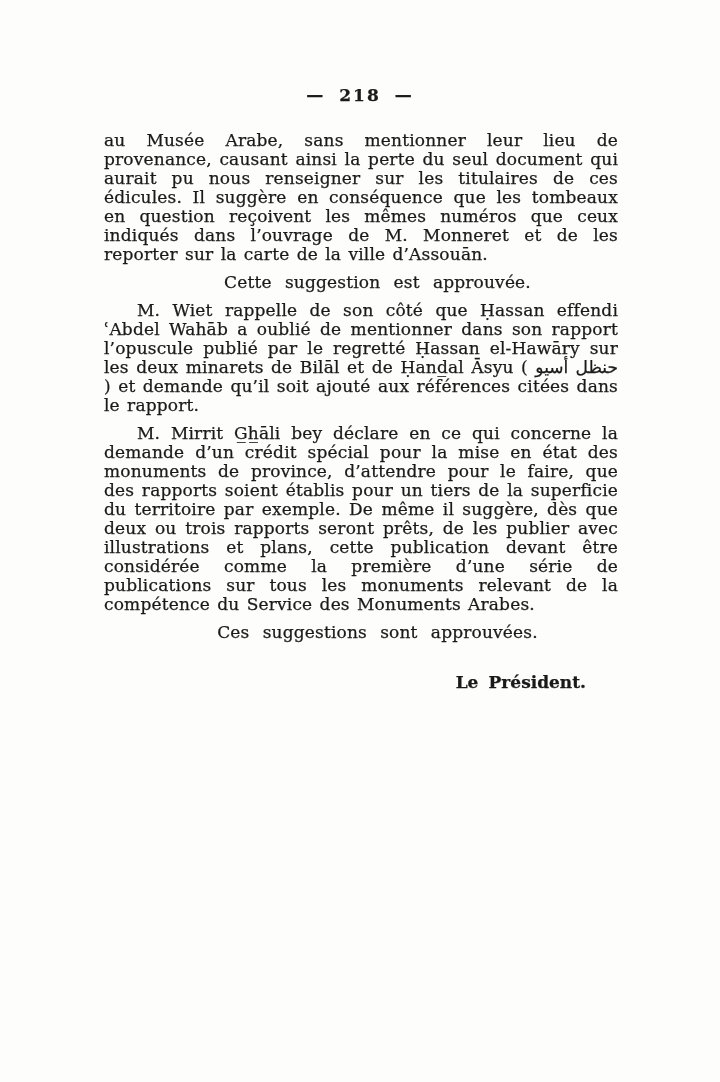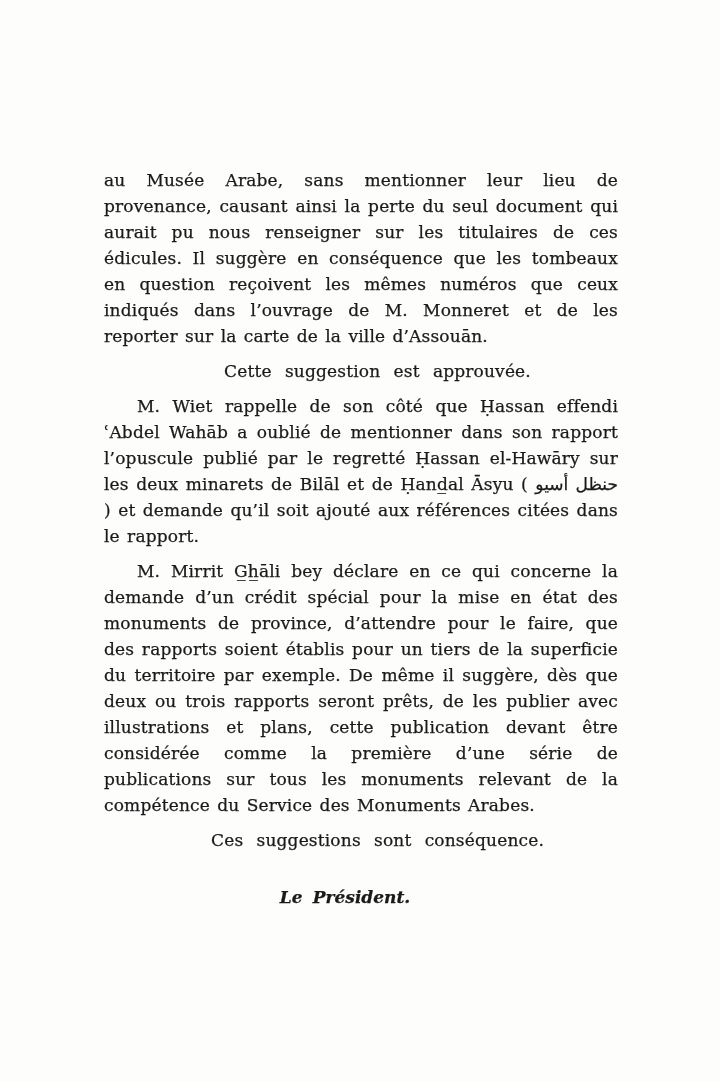--- a/index.html
+++ b/index.html
@@ -27,59 +27,58 @@
     font-weight: bold;
     letter-spacing: 2px;
     word-spacing: 6px;
   }
   .text-block {
     position: absolute;
     top: 131px;
     left: 104px;
     width: 514px;
     font-size: 17px;
-    line-height: 26px;
+    line-height: 19px;
     text-align: justify;
-    margin-top: 36px;
   }
   .para {
     margin: 9px 0 0 0;
     word-spacing: 0.10em;
     letter-spacing: 0.01em;
   }
   .para.first {
     margin-top: 0;
   }
   .para.indented {
     text-indent: 33px;
   }
   .para.short-line {
     text-align: center;
     word-spacing: 0.45em;
   }
   .signature {
     margin: 31px 32px 0 0;
-    text-align: center;
+    text-align: right;
     font-weight: bold;
-    font-style: italic;
     font-size: 17px;
     word-spacing: 0.25em;
   }
 </style>
 </head>
 <body>
 
 <div class="page">
+  <div class="page-number">— 218 —</div>
 
   <div class="text-block">
     <p class="para first">au Musée Arabe, sans mentionner leur lieu de provenance, causant ainsi la perte du seul document qui aurait pu nous renseigner sur les titulaires de ces édicules. Il suggère en conséquence que les tombeaux en question reçoivent les mêmes numéros que ceux indiqués dans l’ouvrage de M. Monneret et de les reporter sur la carte de la ville d’Assouān.</p>
 
     <p class="para indented short-line">Cette suggestion est approuvée.</p>
 
     <p class="para indented">M. Wiet rappelle de son côté que Ḥassan effendi ʿAbdel Wahāb a oublié de mentionner dans son rapport l’opuscule publié par le regretté Ḥassan el-Hawāry sur les deux minarets de Bilāl et de Ḥand̲al Āsyu ( حنظل أسيو ) et demande qu’il soit ajouté aux références citées dans le rapport.</p>
 
     <p class="para indented">M. Mirrit G̲h̲āli bey déclare en ce qui concerne la demande d’un crédit spécial pour la mise en état des monuments de province, d’attendre pour le faire, que des rapports soient établis pour un tiers de la superficie du territoire par exemple. De même il suggère, dès que deux ou trois rapports seront prêts, de les publier avec illustrations et plans, cette publication devant être considérée comme la première d’une série de publications sur tous les monuments relevant de la compétence du Service des Monuments Arabes.</p>
 
-    <p class="para indented short-line">Ces suggestions sont conséquence.</p>
+    <p class="para indented short-line">Ces suggestions sont approuvées.</p>
 
     <p class="signature">Le Président.</p>
   </div>
 </div>
 
 </body></html>

